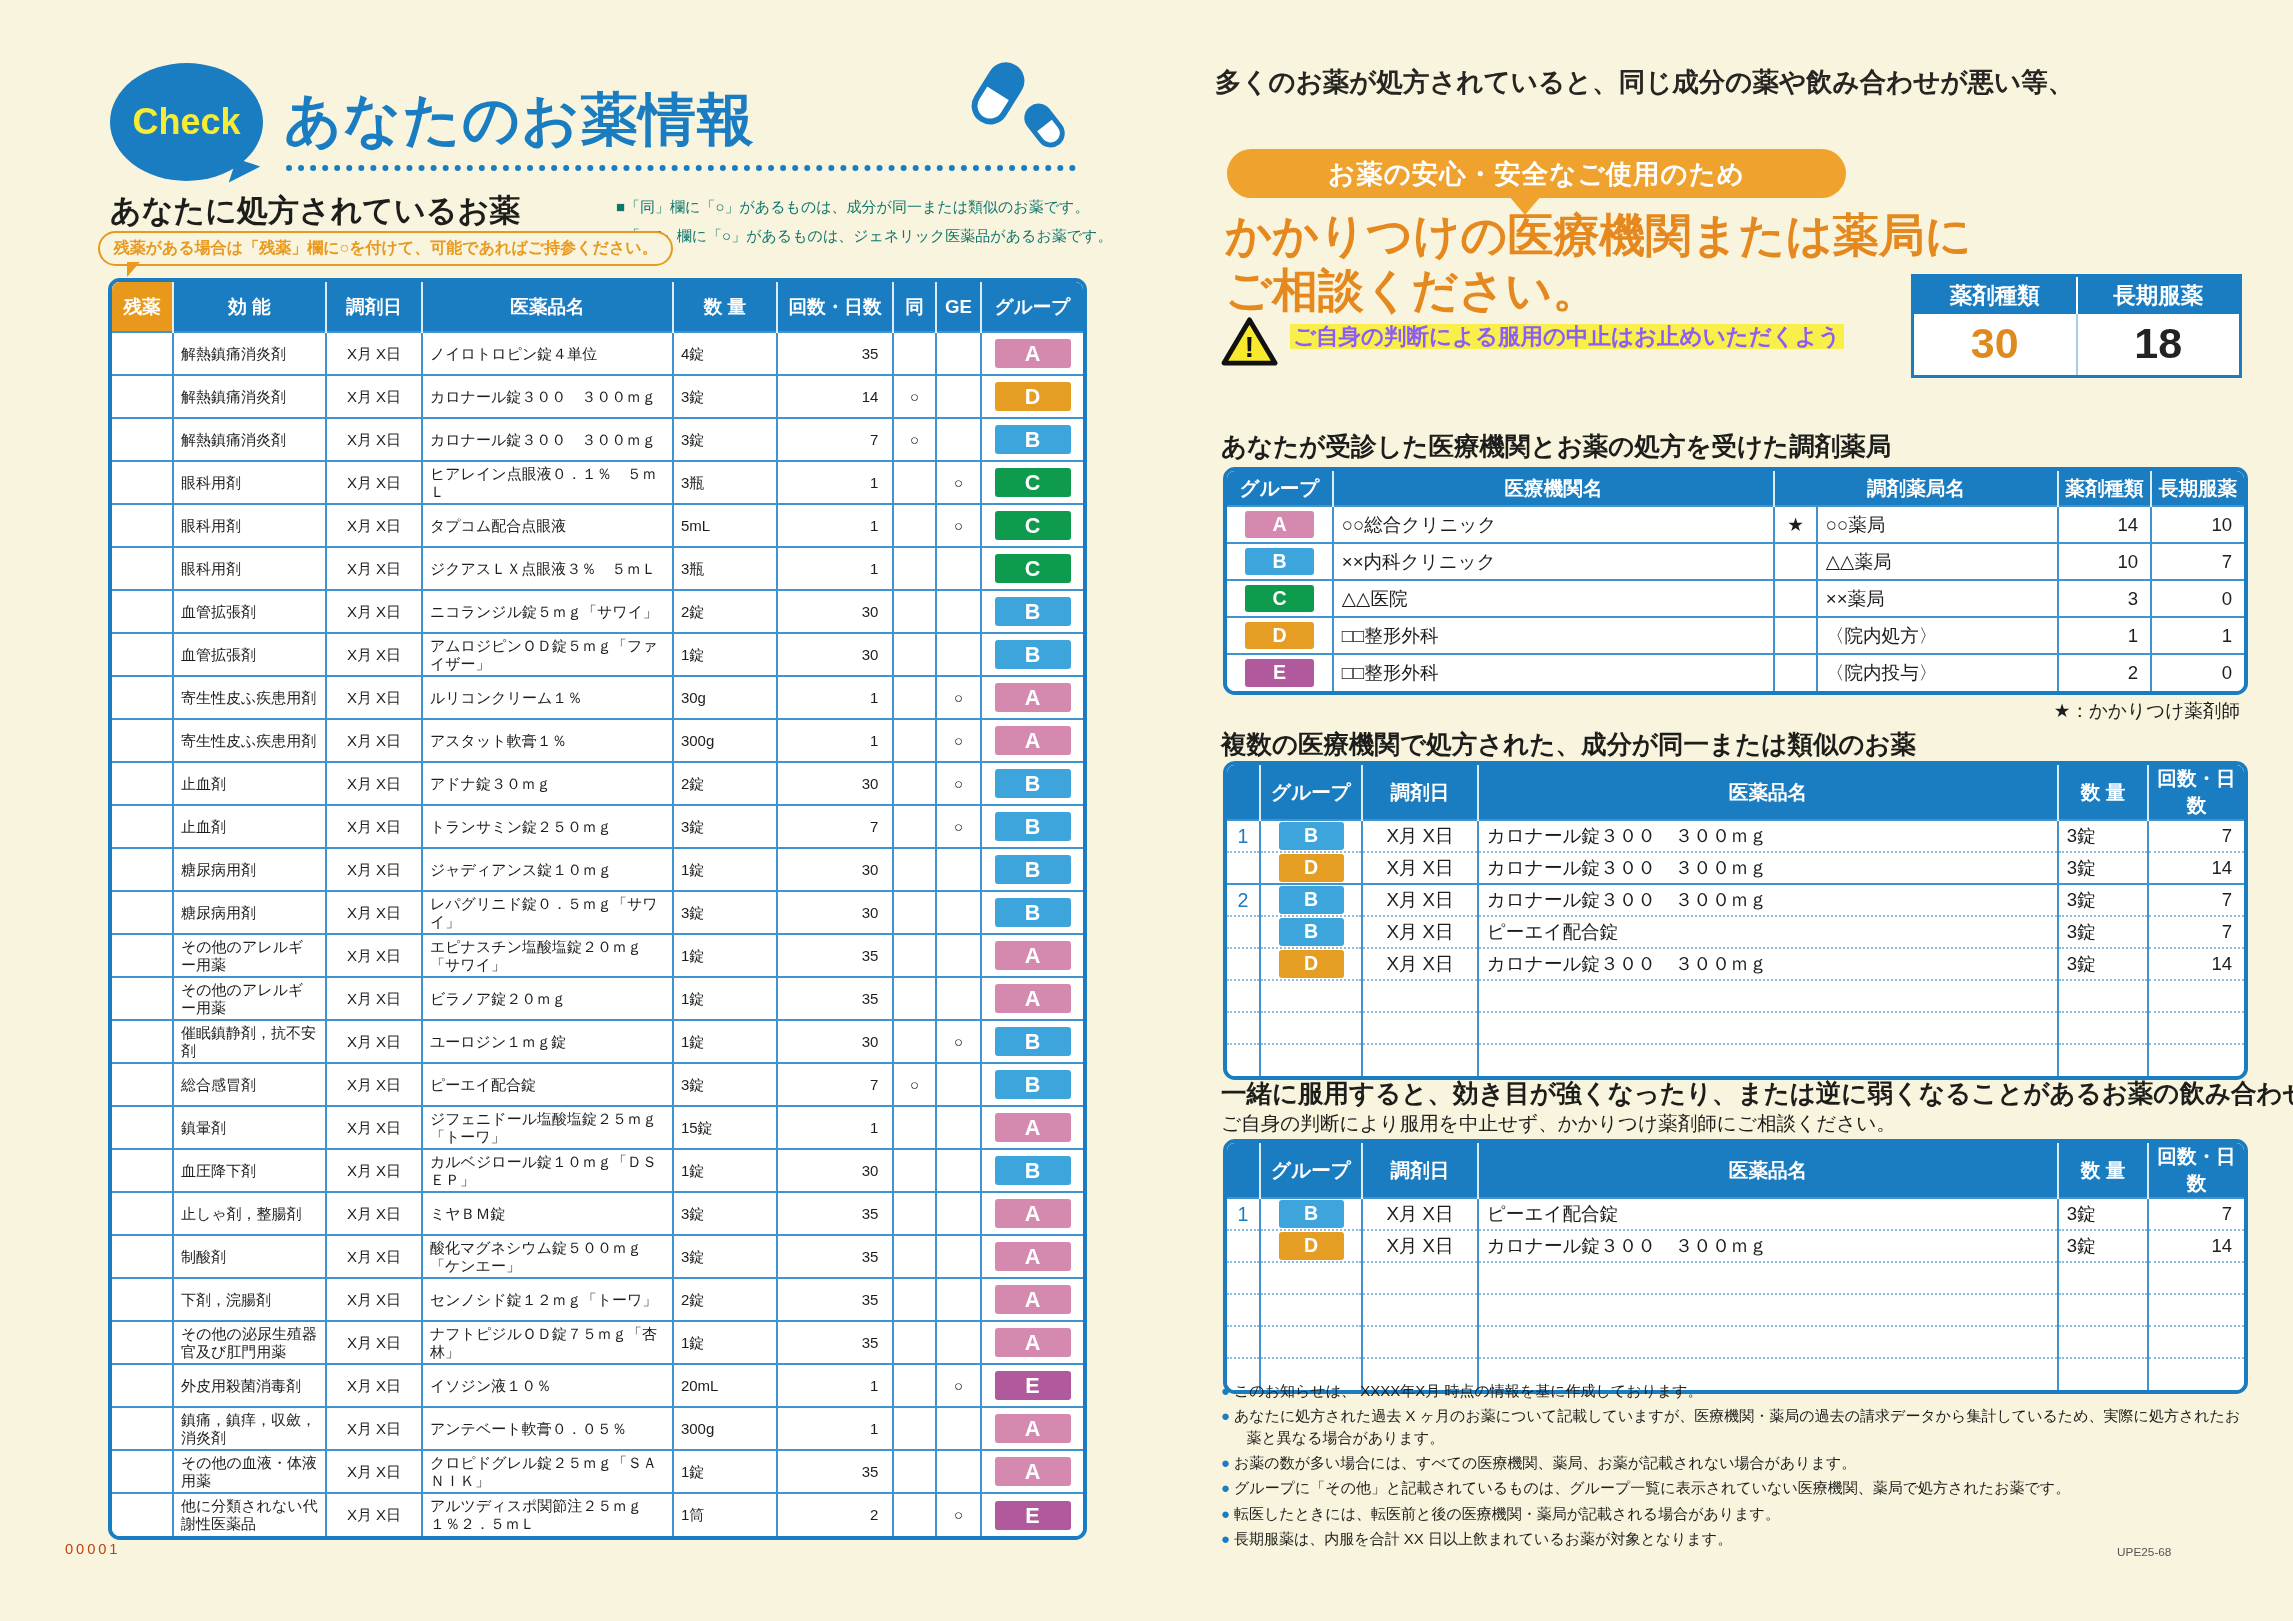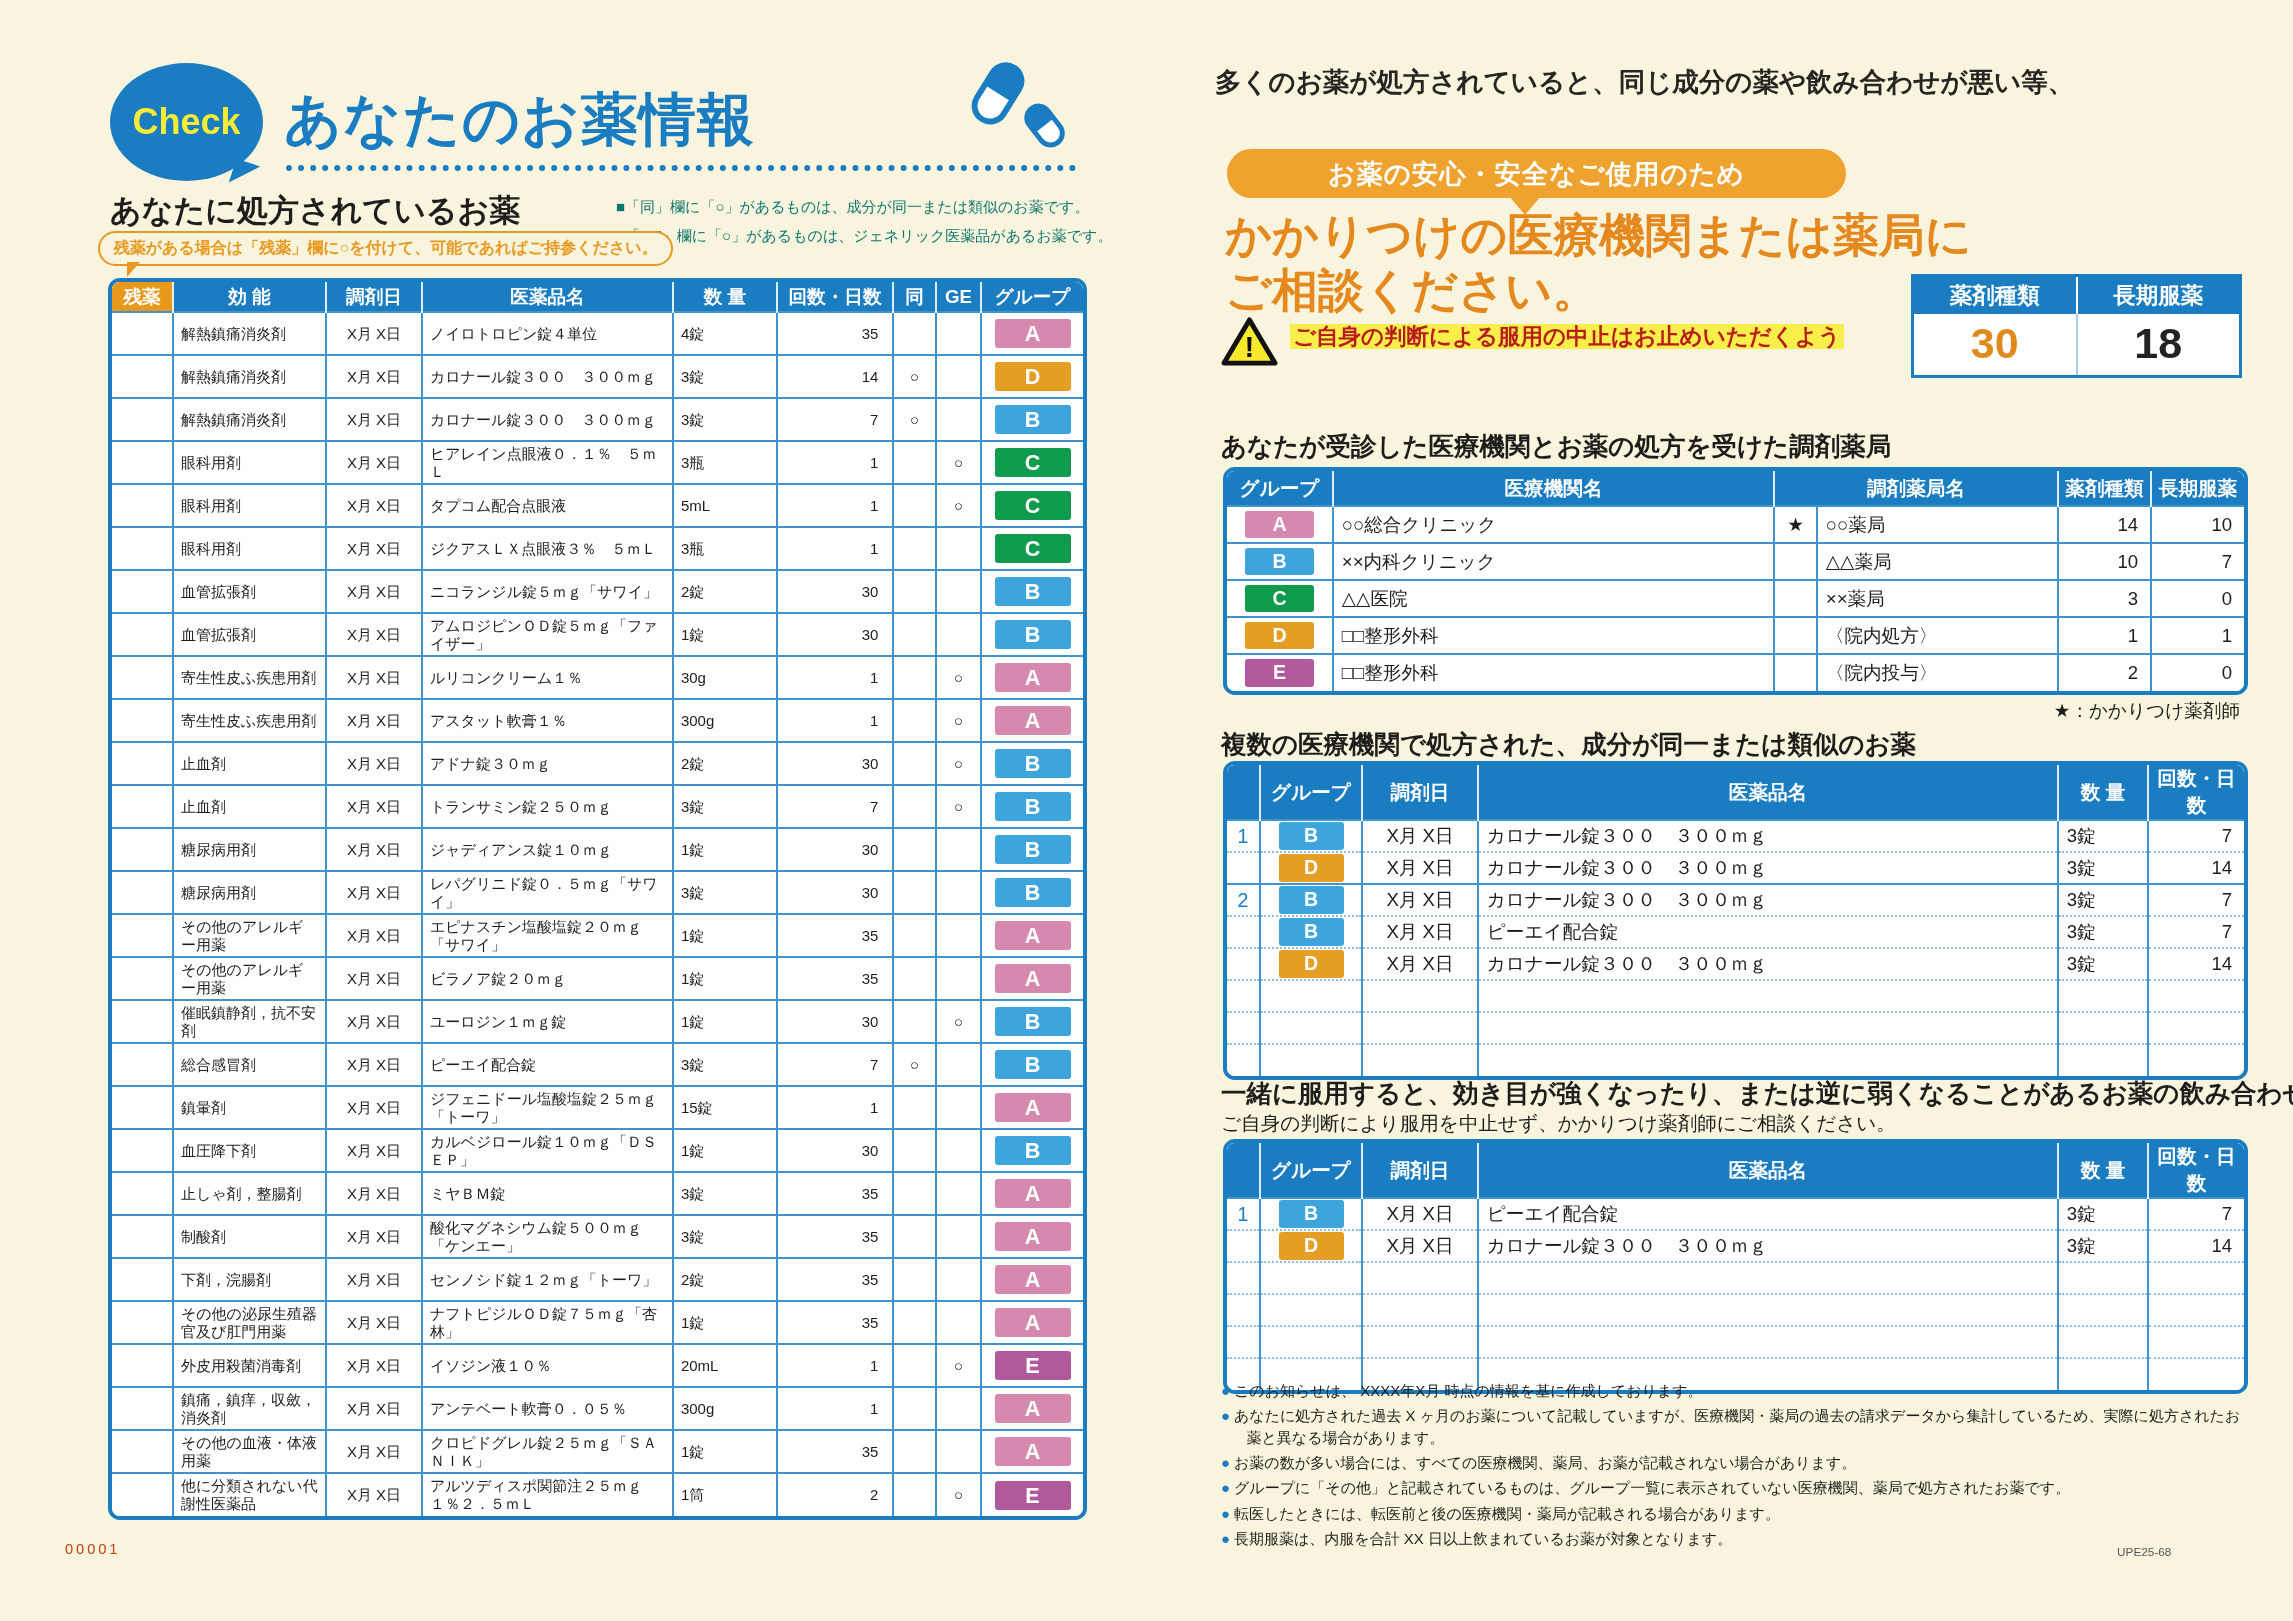--- a/index.html
+++ b/index.html
@@ -21,21 +21,21 @@
   .legend { position:absolute; left:616px; top:192px; font-size:15px; color:#0f766e; line-height:1.95; }
   .note-bubble { position:absolute; left:98px; top:231px; border:2.9px solid #e8991e; border-radius:19.6px;
     padding:4.9px 13.7px; color:#e8991e; font-size:16px; font-weight:bold; background:#f8f4dd; }
   .note-bubble .tail { position:absolute; left:27.4px; bottom:-13.7px; width:0; height:0;
     border-top:15.7px solid #e8991e; border-right:13.7px solid transparent; }
 
   
   .frame { border:4.9px solid #1a7dc2; border-radius:11.8px; overflow:hidden; background:#fff; }
   #left-table-wrap { position:absolute; left:108px; top:278px; }
   #left-table { border-collapse:collapse; table-layout:fixed; width:970px; background:#fff; }
-  #left-table th { background:#1a7dc2; color:#fff; font-size:18.6px; font-weight:bold; height:30px;
+  #left-table th { background:#1a7dc2; color:#fff; font-size:18.6px; font-weight:bold; height:50px;
     border-left:2px solid rgba(255,255,255,.85); }
   #left-table th:first-child { border-left:none; }
   #left-table th.th-zan { background:#e8991b; }
   #left-table td { border:2px solid #3f93ce; height:43px; padding:2px 6.9px; font-size:15px;
     line-height:1.2; color:#1d1d1b; vertical-align:middle; }
   #left-table td:first-child { border-left:none; } #left-table td:last-child { border-right:none; }
   #left-table tr:last-child td { border-bottom:none; }
   .c-date { text-align:center; white-space:nowrap; }
   .c-days { text-align:right; padding-right:13.7px !important; }
   .c-mark { text-align:center; font-size:19.6px; }
@@ -47,21 +47,21 @@
   
   .intro { position:absolute; left:1215px; top:61px; width:1049px; font-size:26.5px; font-weight:bold;
     color:#262522; line-height:1.62; }
   .banner { position:absolute; left:1227px; top:149px; width:619px; height:49px; background:#efa22e;
     border-radius:25.5px; color:#fff; font-size:26.5px; font-weight:bold; display:flex;
     align-items:center; justify-content:center; letter-spacing:1px; }
   .banner-tail { position:absolute; left:1509px; top:196px; width:0; height:0;
     border-left:16.7px solid transparent; border-right:16.7px solid transparent; border-top:19.6px solid #efa22e; }
   .consult { position:absolute; left:1225px; top:208px; color:#e5891f; font-size:46px; font-weight:bold; line-height:1.2; }
   .warn-icon { position:absolute; left:1221px; top:316px; }
-  .warn-text { position:absolute; left:1290px; top:320px; font-size:22.5px; font-weight:bold; color:#b91c1c; line-height:1.55; }
+  .warn-text { position:absolute; left:1290px; top:320px; font-size:22.5px; font-weight:bold; color:#8b5cf6; line-height:1.55; }
   .hl { background:#f8ef4b; padding:0 2.9px; }
   .summary { position:absolute; left:1911px; top:274px; width:331px; border:3.9px solid #1a7dc2; background:#fff; }
   .sum-head { display:flex; background:#1a7dc2; }
   .sum-head div { flex:1; color:#fff; font-size:22.5px; font-weight:bold; text-align:center; height:37px;
     line-height:37px; border-left:2.9px solid #fff; }
   .sum-head div:first-child { border-left:none; }
   .sum-vals { display:flex; }
   .sum-vals div { flex:1; font-size:43px; font-weight:bold; text-align:center; height:61px; line-height:59px; }
   .sum-vals .v-long { border-left:2px solid #a9cbe8; color:#222; }
   .sum-vals .v-type { color:#e08a1e; }

